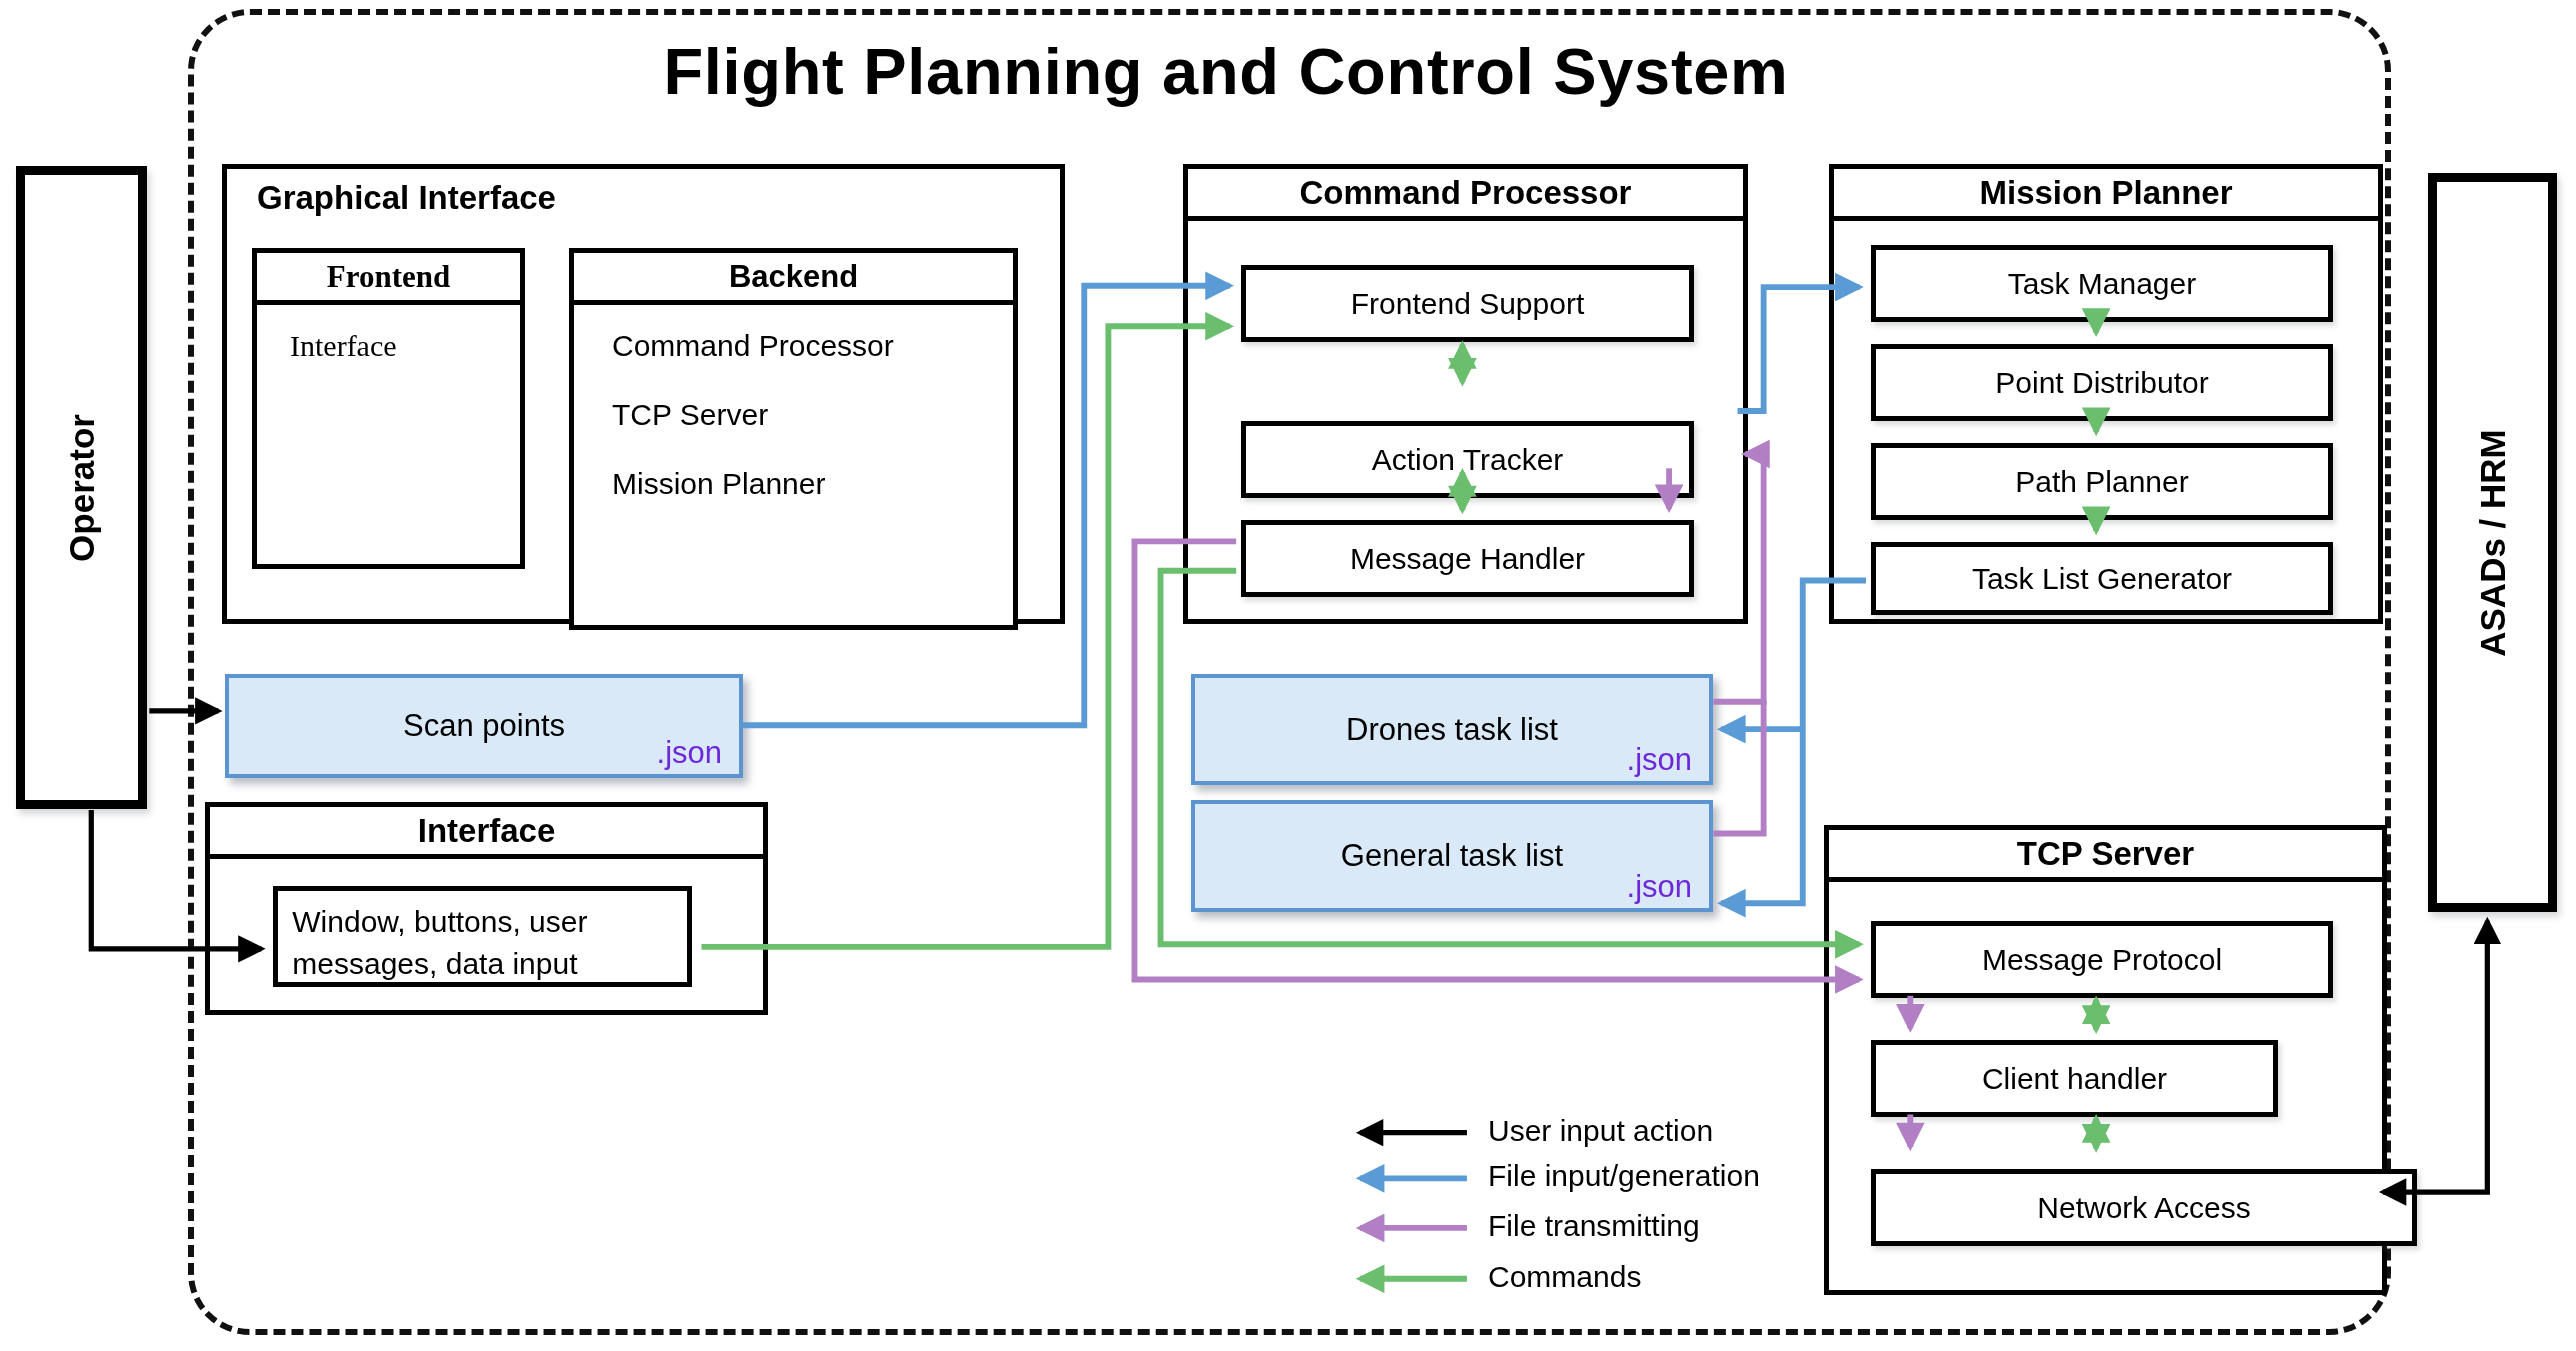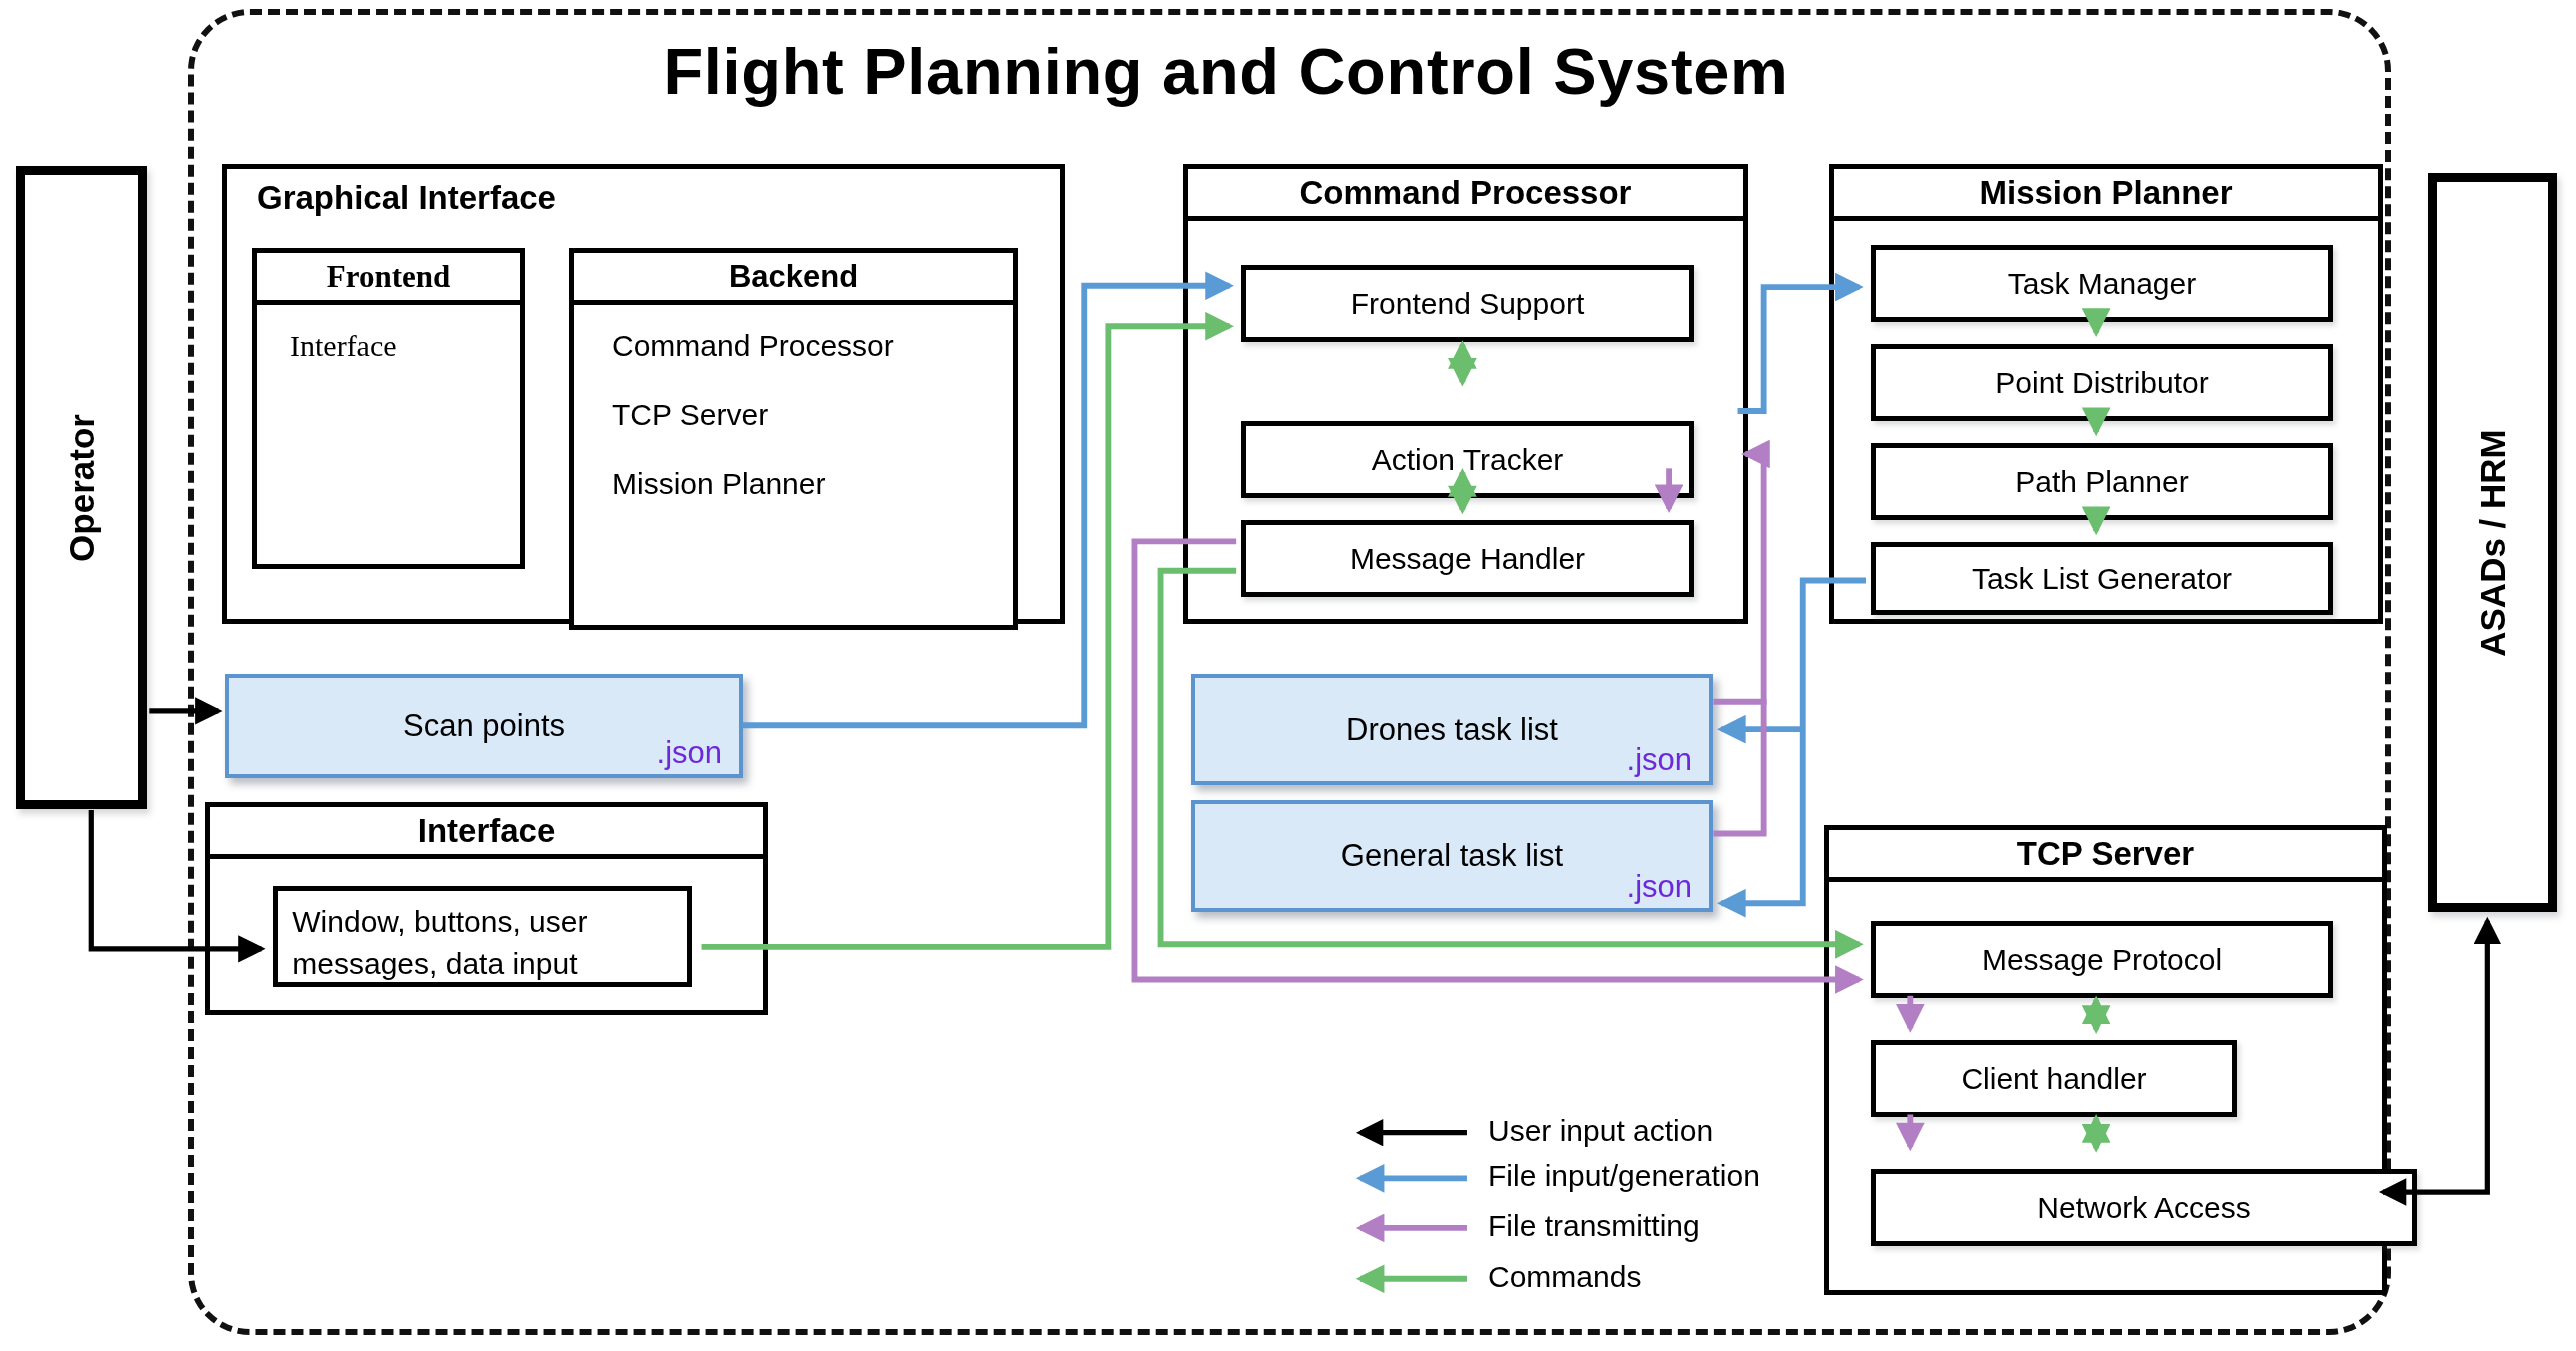--- a/index.html
+++ b/index.html
@@ -100,21 +100,21 @@
     <div class="mod" style="left:37px;top:373px;width:462px;height:73px;">
       <span>Task List Generator</span>
       </div>
   </div>
 
   <div class="abs sec" style="left:1824px;top:825px;width:553px;height:460px;">
     <div class="sec-hd">TCP Server</div>
     <div class="mod" style="left:42px;top:91px;width:462px;height:77px;">
       <span>Message Protocol</span>
       </div>
-    <div class="mod" style="left:42px;top:210px;width:366px;height:77px;">
+    <div class="mod" style="left:42px;top:210px;width:407px;height:77px;">
       <span>Client handler</span>
       </div>
     <div class="mod" style="left:42px;top:339px;width:546px;height:77px;">
       <span>Network Access</span>
       </div>
   </div>
 
   <div class="abs file" style="left:225px;top:674px;width:518px;height:104px;">
     <span class="flabel">Scan points</span>
     <span class="fext">.json</span>

